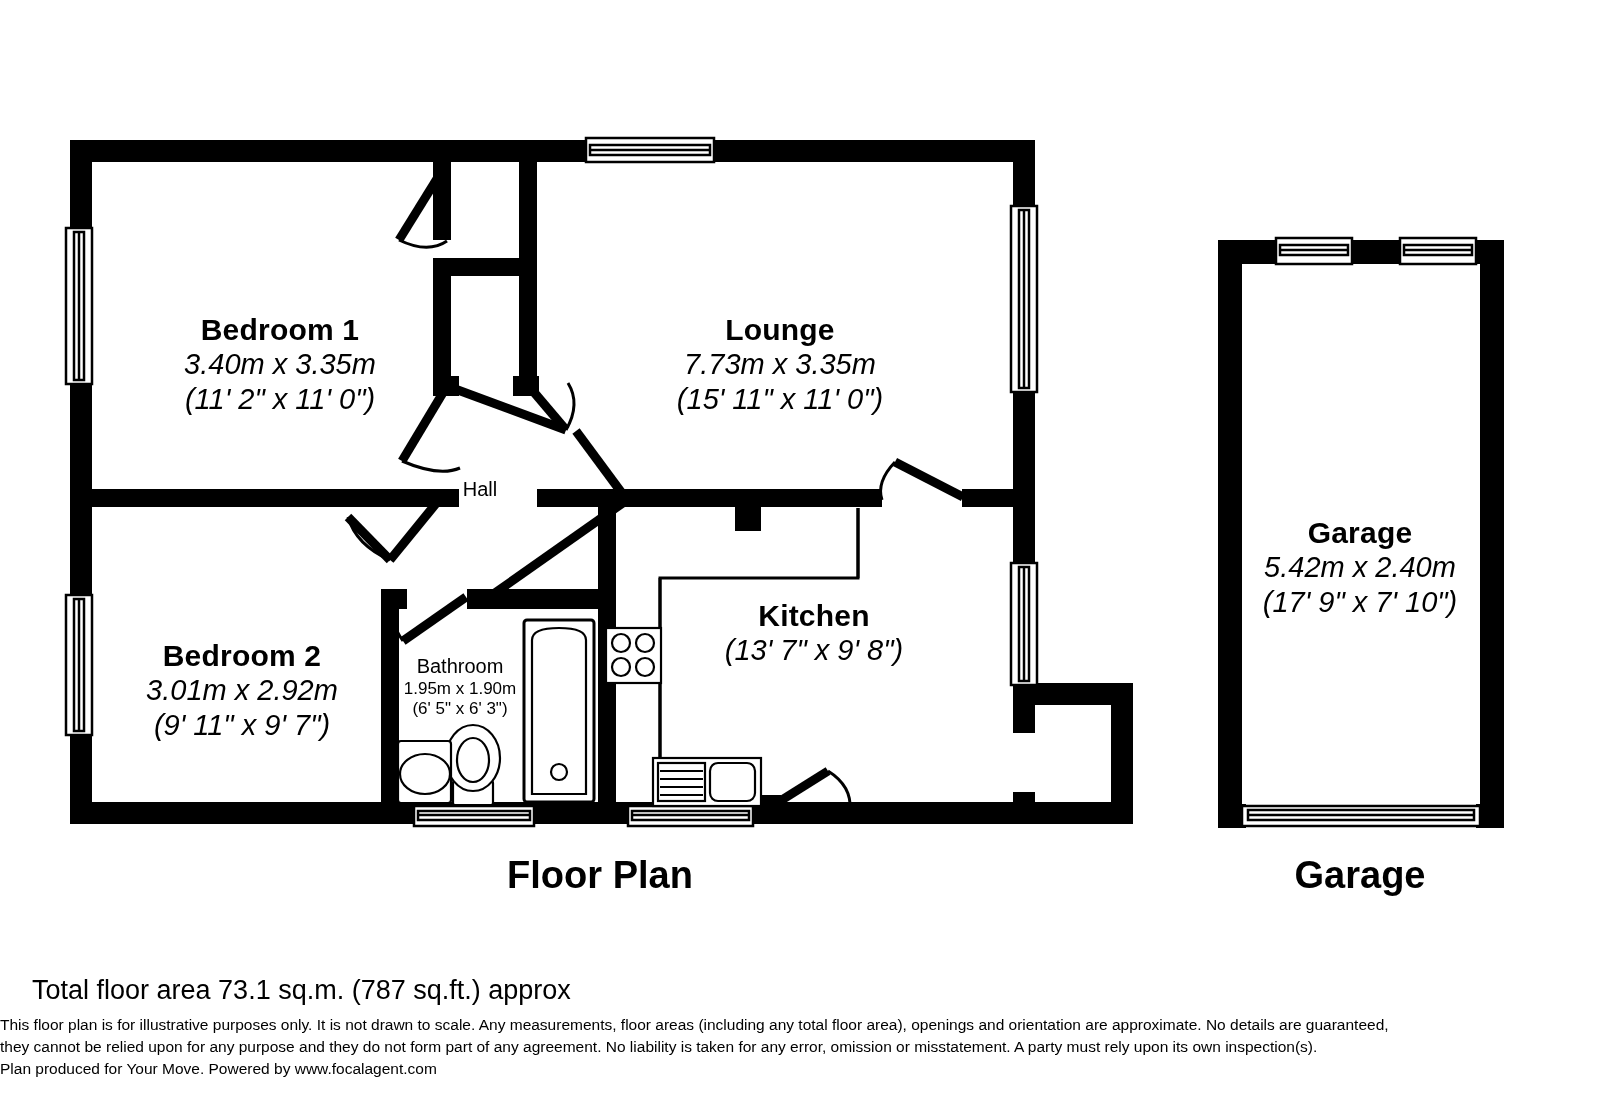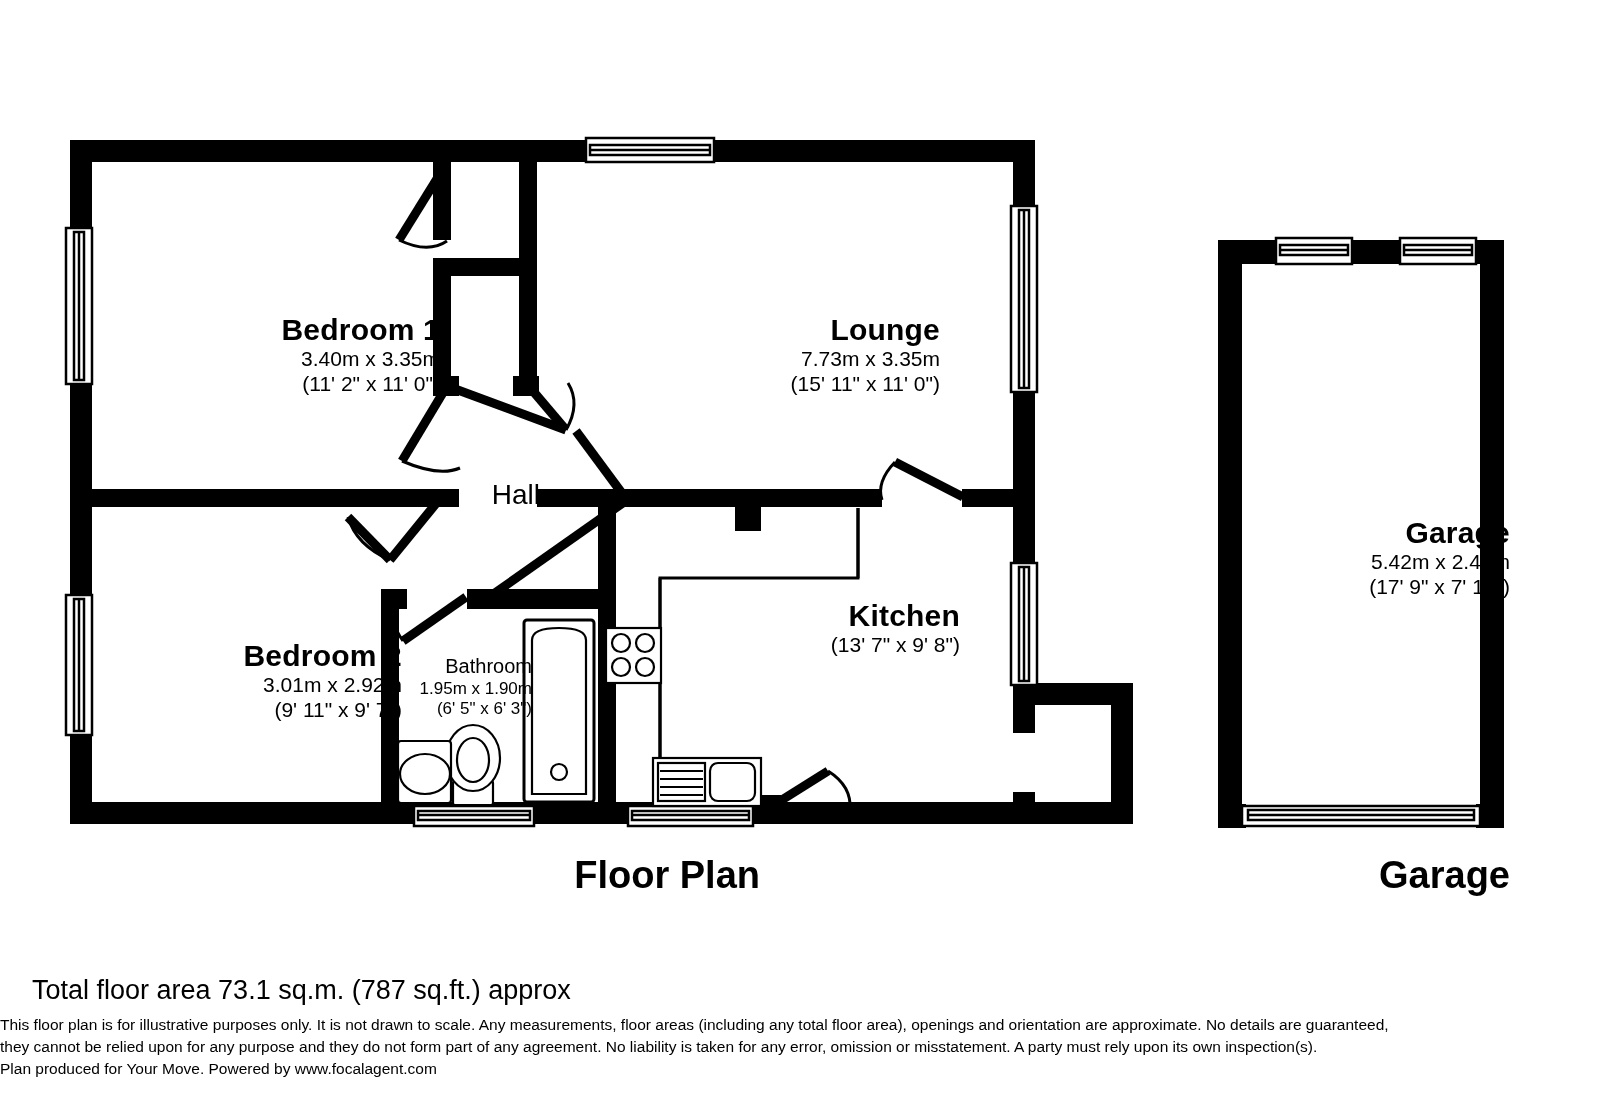--- a/index.html
+++ b/index.html
@@ -32,44 +32,45 @@
   .thin { fill: none; stroke: #000000; stroke-width: 3; }
   .doorleaf { stroke: #000000; stroke-width: 9; stroke-linecap: butt; fill: none; }
   .doorarc { stroke: #000000; stroke-width: 3; fill: none; }
   .fixture { fill: #ffffff; stroke: #000000; stroke-width: 3; }
   .fixture-thin { fill: #ffffff; stroke: #000000; stroke-width: 2.2; }
   .winframe { fill: #ffffff; stroke: #000000; stroke-width: 2.5; }
   .winbar { fill: none; stroke: #000000; stroke-width: 2.5; }
 
   .txt {
     position: absolute;
-    text-align: right;
+    text-align: center;
     line-height: 1.18;
     white-space: nowrap;
     font-family: "Liberation Sans", sans-serif;
   }
   .room-name {
     font-size: 30px;
     font-weight: 700;
     letter-spacing: 0.2px;
   }
   .room-dim {
-    font-size: 21px;
-    font-weight: 400;
+    font-size: 29px;
+    font-weight: 400;
+    font-style: italic;
   }
   .room-small-name {
     font-size: 20px;
     font-weight: 400;
   }
   .room-small-dim {
     font-size: 17px;
     font-weight: 400;
   }
   .hall-label {
-    font-size: 28px;
+    font-size: 20px;
     font-weight: 400;
   }
   .section-title {
     font-size: 38px;
     font-weight: 700;
   }
   .total-area {
     position: absolute;
     left: 32px;
     top: 975px;

